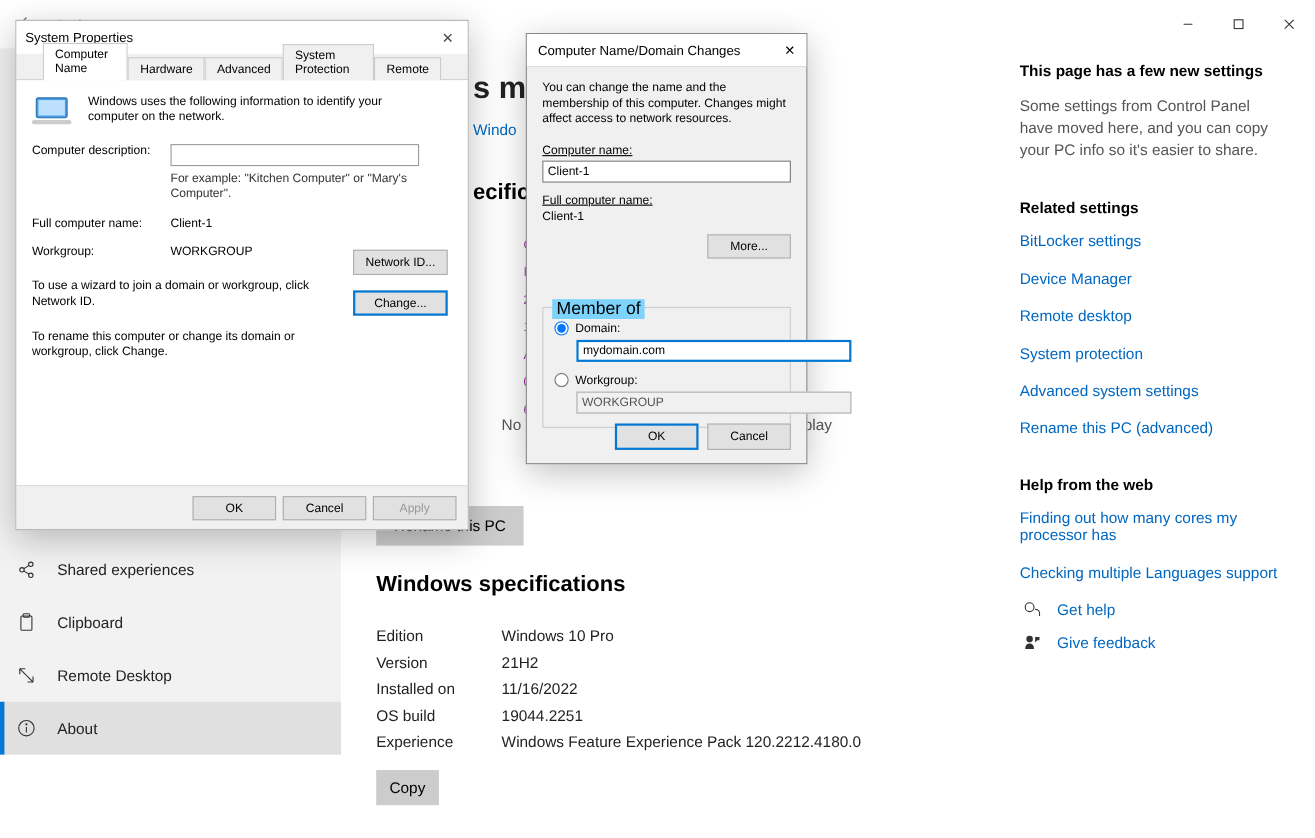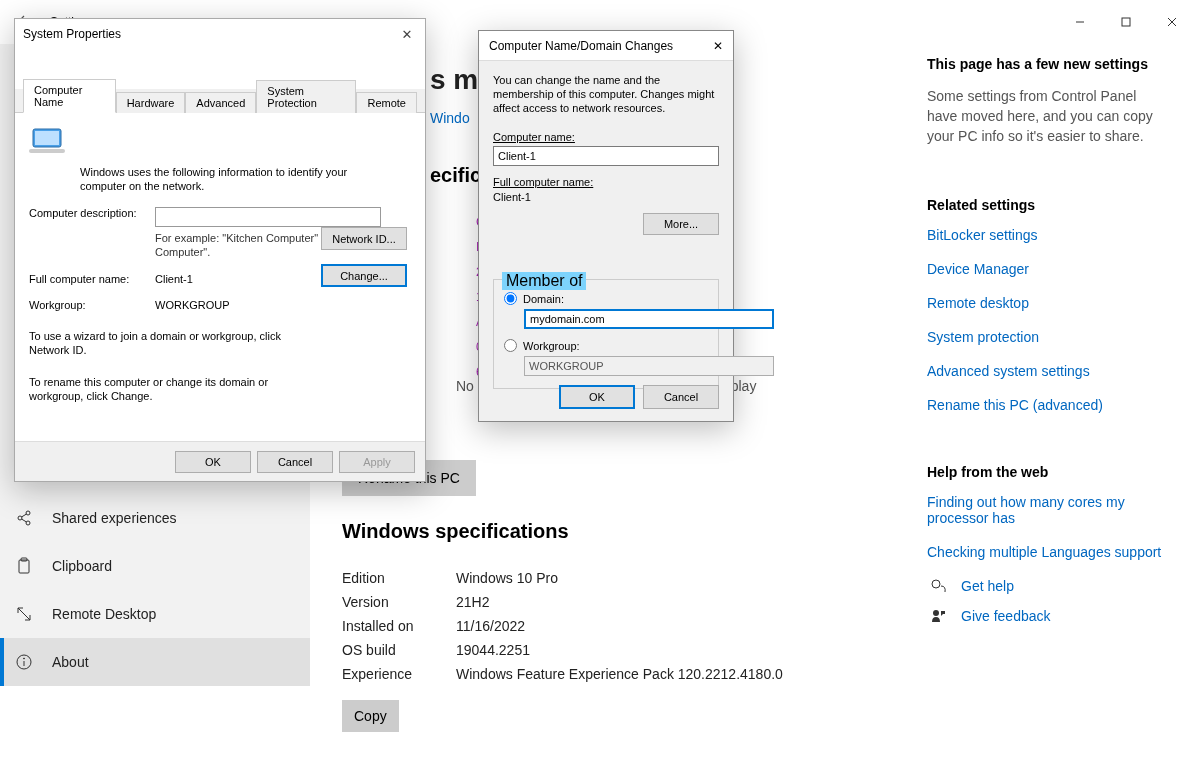--- a/index.html
+++ b/index.html
@@ -32,40 +32,40 @@
 .rename-btn { position:absolute; left:342px; top:460px; background:#ccc; border:none; padding:10px 16px; font-size:14px; }
 
 .winspec-h { position:absolute; left:342px; top:520px; font-size:20px; font-weight:600; }
 .winspec-table { position:absolute; left:342px; top:566px; font-size:14px; }
 .winspec-table .row { display:flex; height:24px; align-items:center; }
 .winspec-table .k { width:114px; color:#222; }
 .winspec-table .v { color:#222; }
 .copy-btn { position:absolute; left:342px; top:700px; background:#ccc; border:none; padding:8px 12px; font-size:14px; }
 
 .right-col { position:absolute; right:28px; top:56px; width:240px; font-size:14px; }
-.right-col .rh { font-weight:600; margin-top:51px; margin-bottom:14px; font-size:14px; }
+.right-col .rh { font-weight:600; margin-top:35px; margin-bottom:14px; font-size:14px; }
 .right-col .rh.first{ margin-top:0;}
 .right-col .rt { color:#555; line-height:20px; margin-bottom:8px; }
 .right-col a { color:#0067c0; display:block; margin-bottom:18px; text-decoration:none; }
 .help-item { display:flex; align-items:center; margin-bottom:14px; }
 .help-item .hicon { width:22px; margin-right:12px; display:flex; justify-content:center; }
 .help-item span.lnk { color:#0067c0; }
 
 
 .sysprop { position:absolute; left:14px; top:18px; width:412px; height:464px; background:#fff; border:1px solid #aaa; box-shadow:0 8px 30px rgba(0,0,0,.25); }
 .sysprop .titlebar { height:30px; background:#fff; display:flex; align-items:center; padding:0 8px; font-size:12px; }
 .sysprop .titlebar .ttl { flex:1; }
 .sysprop .close-x { width:20px; text-align:center; font-size:13px; color:#444; cursor:default;}
-.tabstrip { display:flex; padding:0 8px; border-bottom:1px solid #ccc; height:24px; align-items:flex-end; background:#f0f0f0;margin-top:40px; }
+.tabstrip { display:flex; padding:0 24px; border-bottom:1px solid #ccc; height:24px; align-items:flex-end; background:#f0f0f0; }
 .tab { padding:4px 10px; font-size:11px; background:#f0f0f0; border:1px solid #ccc; border-bottom:none; margin-right:0px; position:relative; top:1px; }
 .tab.active { background:#fff; border-bottom:1px solid #fff; }
 .sysprop .content { padding:12px 14px; font-size:11px; background:#fff; height:368px; }
 .pcicon { width:40px; height:32px; display:inline-block; vertical-align:top; }
 .pcicon svg {}
-.infotext { display:inline-block; width:290px; margin-left:8px; vertical-align:top; line-height:14px;margin-top:40px; }
+.infotext { display:inline-block; width:290px; margin-left:8px; vertical-align:top; line-height:14px; }
 .form-row { margin-top:14px; display:flex; }
 .form-row .lbl { width:126px; }
 .form-row .val {}
 .descinput { width:226px; height:20px; border:1px solid #999; }
 .example-hint { margin-left:126px; margin-top:4px; color:#333; width:220px; line-height:14px; }
 .wizardtxt { margin-top:18px; width:260px; line-height:14px; }
 .side-btn { position:absolute; right:18px; width:86px; height:23px; background:#e1e1e1; border:1px solid #adadad; font-size:11px; }
 .netid-btn { top:208px; }
 .change-btn { top:245px; border:2px solid #0078d4; background:#e1e1e1; }
 .sysprop-footer { position:absolute; bottom:0; left:0; right:0; height:40px; background:#f0f0f0; border-top:1px solid #ddd; display:flex; justify-content:flex-end; align-items:center; padding-right:10px; gap:6px; }

